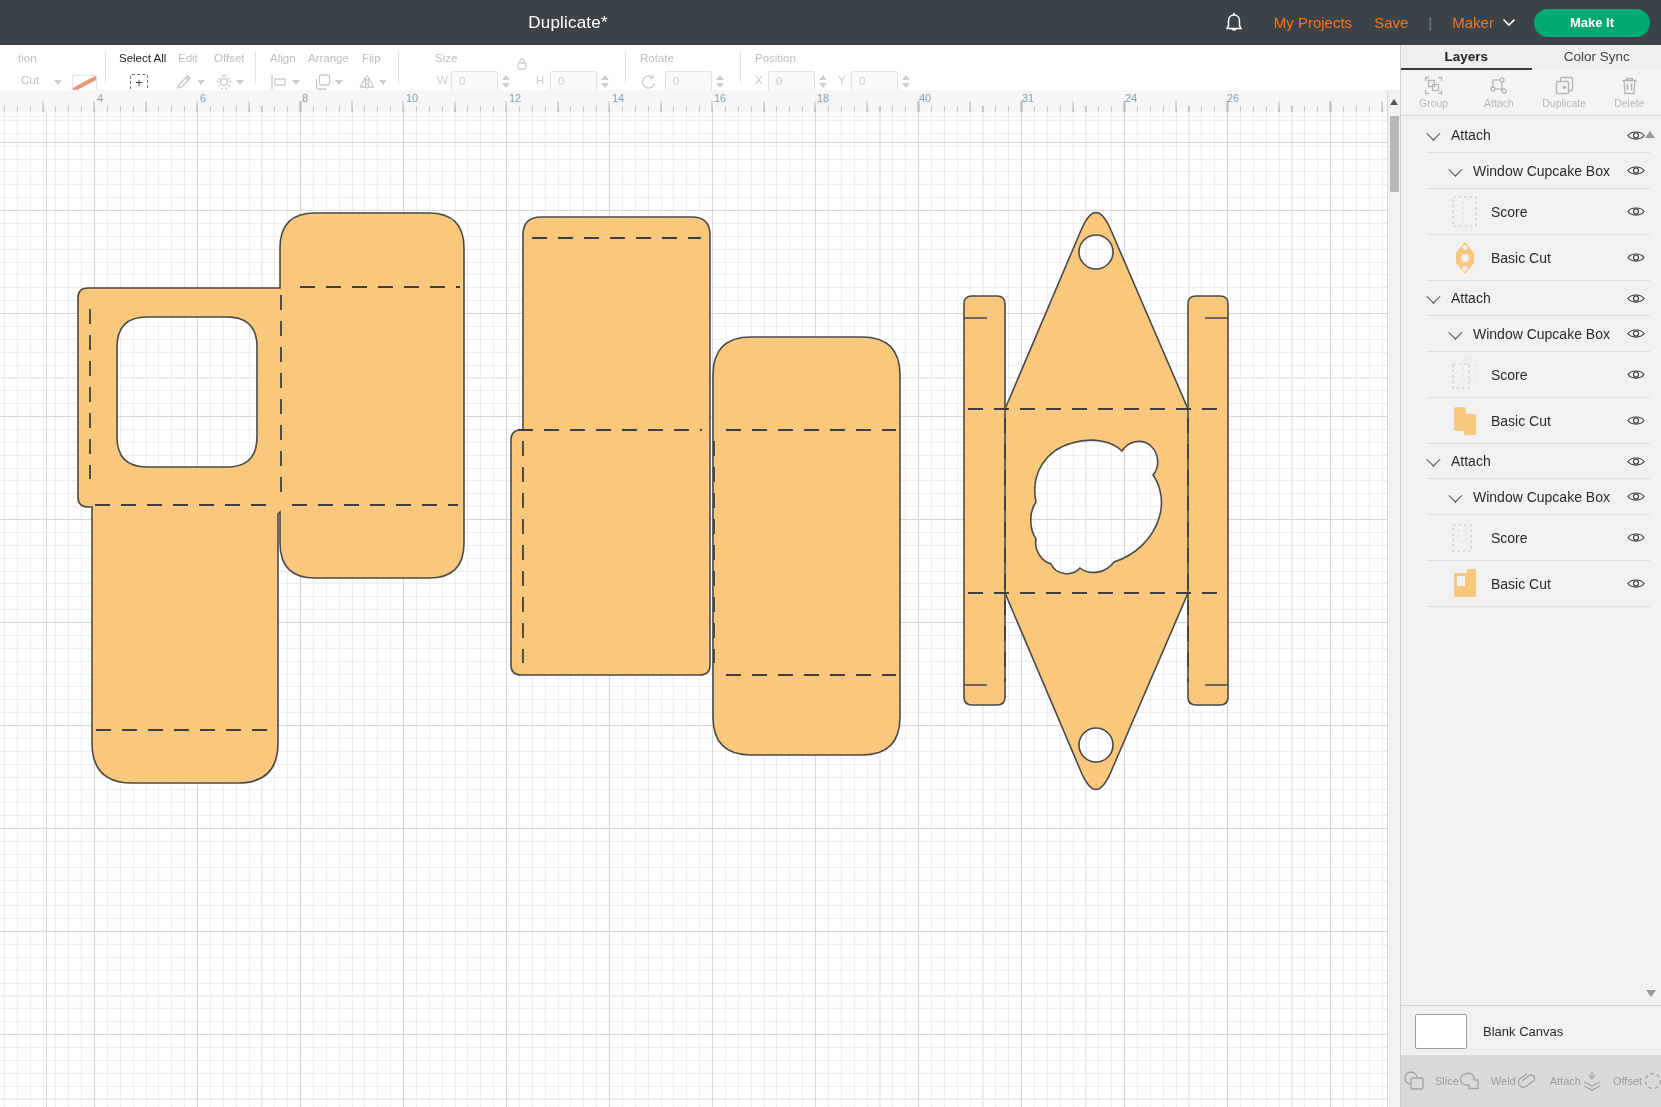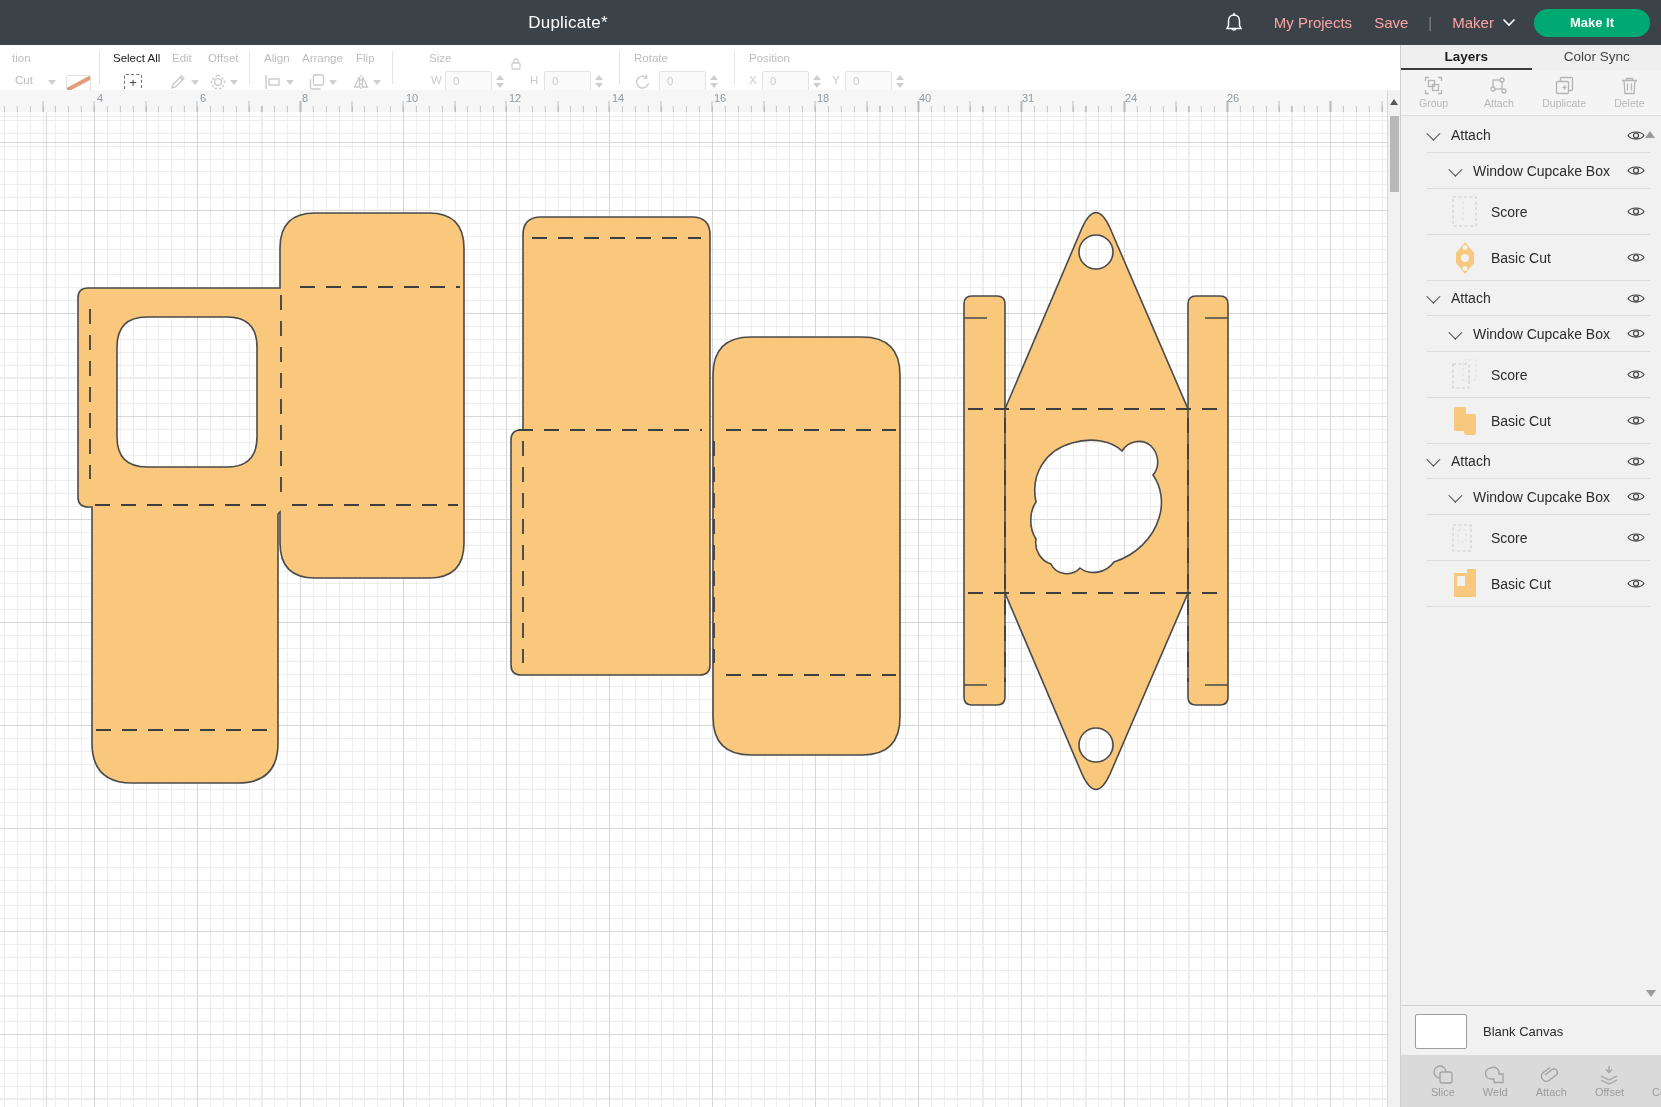--- a/index.html
+++ b/index.html
@@ -5,27 +5,27 @@
   html,body{margin:0;padding:0;background:#e9e9e9;}
   .app{position:relative;width:1661px;height:1107px;overflow:hidden;background:#fff;
        font-family:"Liberation Sans",sans-serif;-webkit-font-smoothing:antialiased;}
   .abs{position:absolute;}
 
   
   .header{position:absolute;left:0;top:0;width:1661px;height:45px;background:#3b4248;}
   .hdr-title{position:absolute;left:568px;top:13px;transform:translateX(-50%);
              color:#fff;font-size:17px;font-weight:500;letter-spacing:.2px;}
   .hdr-right{position:absolute;right:0;top:0;height:45px;display:flex;align-items:center;}
-  .hdr-item{color:#fca5a5;font-size:15px;cursor:pointer;}
+  .hdr-item{color:#f97316;font-size:15px;cursor:pointer;}
   .hdr-divider{color:#79838b;font-size:15px;}
   .makeit{height:28px;padding:0 36px;border-radius:15px;background:#00a972;border:none;
           color:#fff;font-size:13px;font-weight:700;font-family:inherit;cursor:pointer;}
 
   
-  .toolbar{position:absolute;left:12px;top:45px;width:1400px;height:45px;background:#fff;
+  .toolbar{position:absolute;left:18px;top:45px;width:1400px;height:45px;background:#fff;
            border-bottom:1px solid #d9d9d9;}
   .tb-label{position:absolute;top:7px;font-size:11.5px;color:#bdbdbd;white-space:nowrap;}
   .tb-label.on{color:#222;}
   .tb-sep{position:absolute;top:6px;width:1px;height:33px;background:#e4e4e4;}
   .caret{display:inline-block;width:0;height:0;border-left:4px solid transparent;
          border-right:4px solid transparent;border-top:5px solid #cfcfcf;vertical-align:middle;}
   .tb-input{position:absolute;top:26px;height:19px;background:#fafafa;border:1px solid #e3e3e3;
             border-radius:2px;font-size:11.5px;color:#ccc;line-height:19px;padding-left:7px;width:38px;}
   .stepper{position:absolute;top:26px;width:13px;height:21px;display:flex;flex-direction:column;
            align-items:center;justify-content:center;gap:3px;}
@@ -99,21 +99,21 @@
        border-right:5px solid transparent;border-bottom:7px solid #9a9a9a;}
   .scroll-ind-dn{position:absolute;right:6px;bottom:8px;width:0;height:0;border-left:5px solid transparent;
        border-right:5px solid transparent;border-top:7px solid #9a9a9a;}
   .blankrow{position:absolute;left:0;top:960px;width:261px;height:50px;border-top:1px solid #cfcfcf;
             display:flex;align-items:center;}
   .blankthumb{width:50px;height:33px;background:#fff;border:1px solid #9c9c9c;border-radius:2px;
               margin-left:14px;}
   .blankrow span{font-size:13px;color:#2b2b2b;margin-left:16px;}
   .pbottom{position:absolute;left:0;top:1010px;width:261px;height:52px;background:#dadada;
            display:flex;align-items:center;justify-content:space-around;padding:0 2px;}
-  .pbi{display:flex;flex-direction:column;align-items:center;gap:1px;margin-left:28px;}
+  .pbi{display:flex;flex-direction:row;align-items:center;gap:10px;}
   .pbi span{font-size:11px;color:#9b9b9b;}
   svg.ic{display:block;}
 </style>
 </head>
 <body>
 
 <div class="app">
 
   <div class="header">
     <span class="hdr-title">Duplicate*</span>

